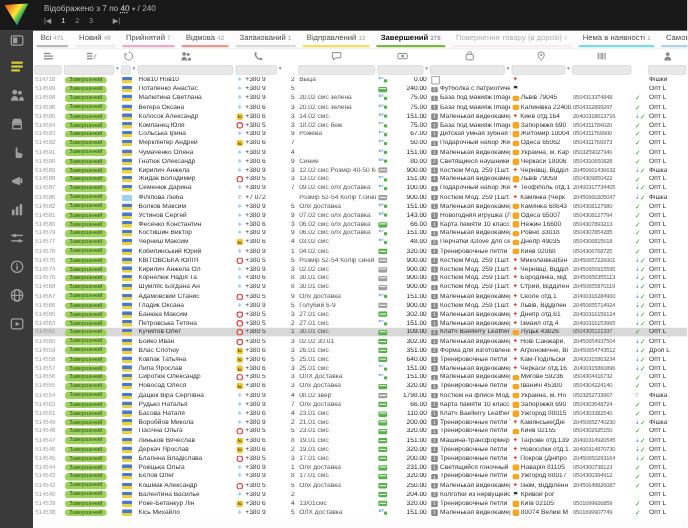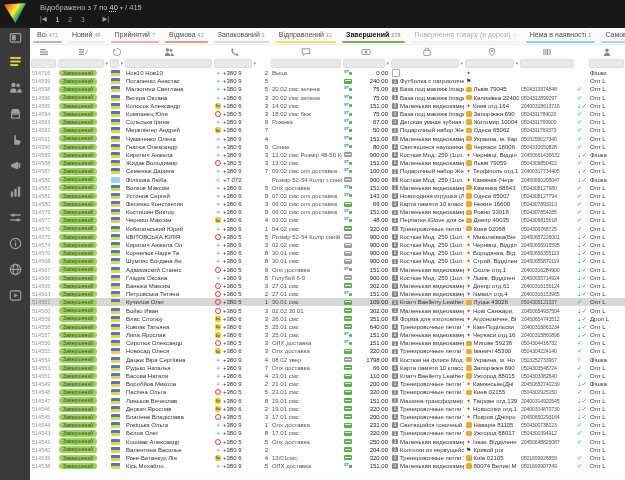--- a/index.html
+++ b/index.html
@@ -79,21 +79,21 @@
 </head>
 <body>
 <div id="app">
 
 <div id="topbar">
   <div id="logo"></div>
   <div id="shown">
     <span>Відображено з 7 по</span>
     <span class="pp">40</span>
     <span class="car">▾</span>
-    <span>/ 415</span>
+    <span>/ 240</span>
   </div>
   <div id="pager">
     <span>|◀</span>
     <span id="pages"><span class="cur" style="margin-right: 9px;">1</span><span style="margin-right: 9px;">2</span><span style="margin-right: 9px;">3</span></span>
     <span>▶|</span>
   </div>
 </div>
 
 <div id="sidebar">
       <div class="sbit first">

